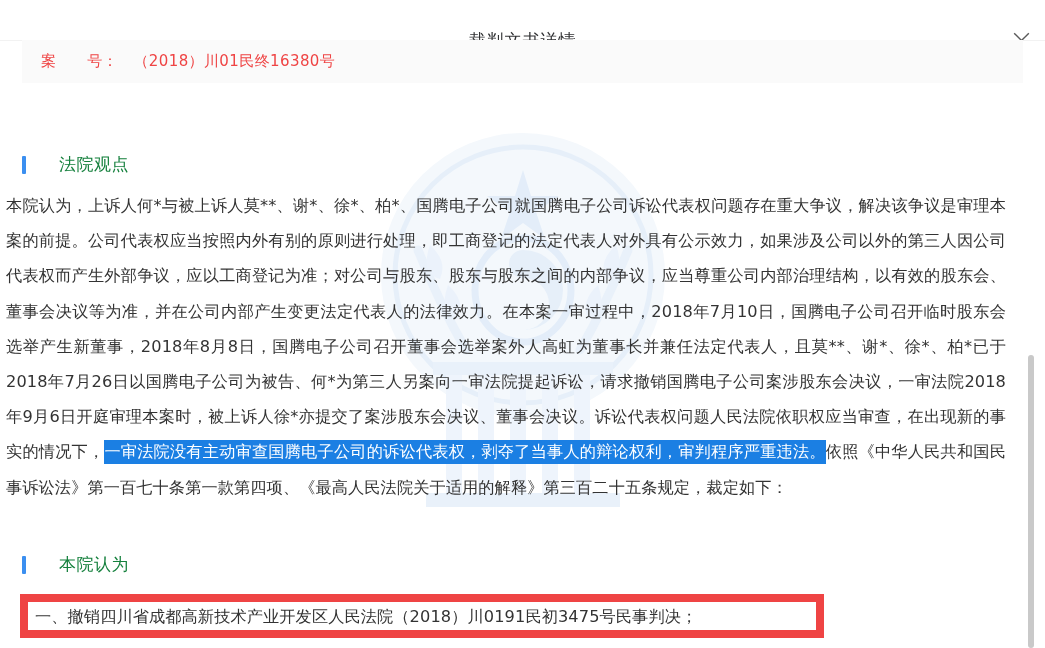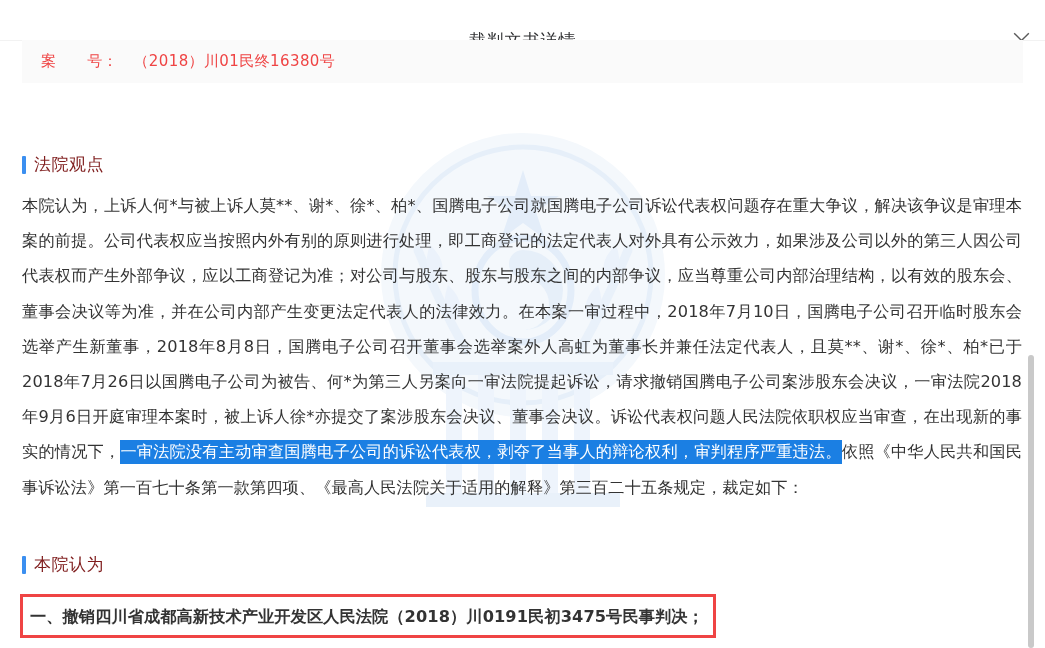--- a/index.html
+++ b/index.html
@@ -60,28 +60,28 @@
   
   .section-head{
     position:absolute; left:22px;
     display:flex; align-items:center;
   }
   .section-bar{
     width:4px; height:18px; background:#3b8ff0; margin-right:8px;
     border-radius:1px;
   }
   .section-title{
-    font-size:17px; color:#7f1d1d; letter-spacing:0.5px;
+    font-size:17px; color:#15803d; letter-spacing:0.5px;margin-left:25px;
   }
   #head-opinion{ top:113px; }
   #head-result{  top:513px; }
 
   
   .para{
-    position:absolute; left:22px; width:1000px;
+    position:absolute; left:6px; width:1000px;
     font-size:16.2px; line-height:35.2px;
     color:#333333;
     text-align:justify; text-justify:inter-ideograph;
     letter-spacing:0.1px;
     text-indent:0;
   }
   #para-opinion{ top:148px; }
 
   .hl{
     background:#1b7fe3; color:#ffffff;
@@ -90,24 +90,24 @@
   }
 
   
   .result-item{
     position:absolute; left:0px; width:1000px;
     font-size:16.2px; line-height:35px; color:#333333;
     letter-spacing:0.1px;
   }
   .red-box{
     position:absolute; left:20px; top:554px;
-    width:696px; height:44px;
-    border:3px solid #ef4444;
+    width:804px; height:44px;
+    border:8px solid #ef4444;
     background:transparent;
-    display:flex; align-items:center;font-weight:bold;
+    display:flex; align-items:center;
   }
   .red-box .result-item{
     position:static; width:auto; padding-left:7px;
     white-space:nowrap;
   }
 
   
   .scroll-track{
     position:absolute; right:5px; top:0px; width:8px; height:608px;
     background:transparent; z-index:5;

